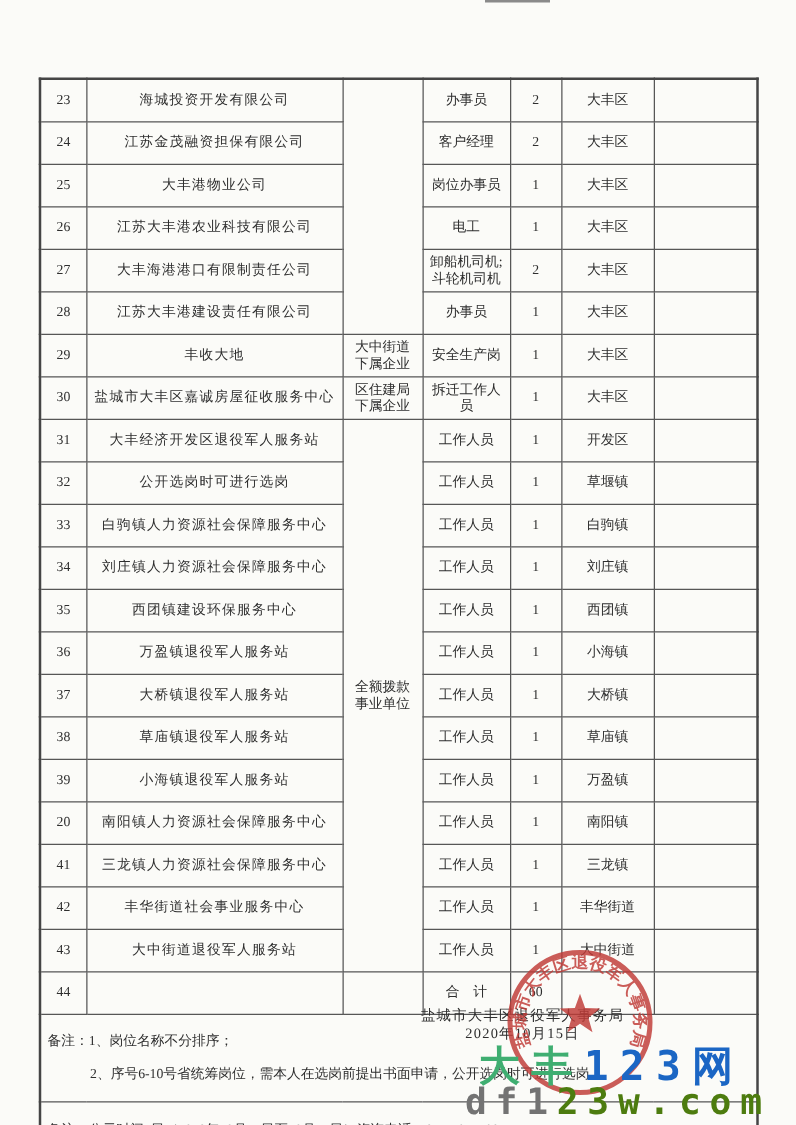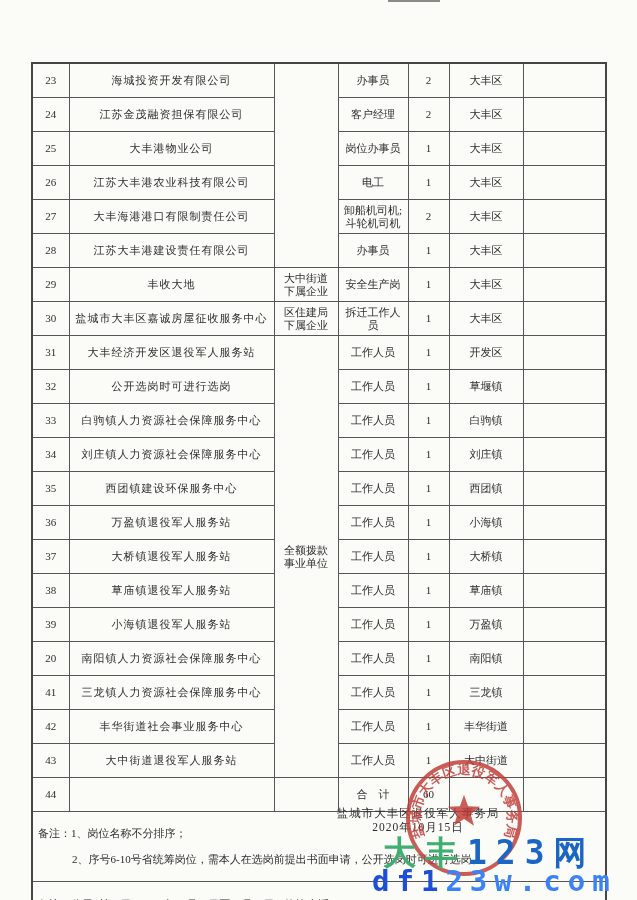--- a/index.html
+++ b/index.html
@@ -268,13 +268,13 @@
 <svg class="seal" viewBox="0 0 129 129">
   <circle cx="64" cy="64" r="56" fill="none" stroke="#c03a36" stroke-width="4"></circle>
   <polygon fill="#c03a36" points="64,41 68.1,52.3 80.2,52.8 70.7,60.2 74,71.8 64,65 54,71.8 57.3,60.2 47.8,52.8 59.9,52.3"></polygon>
   <path id="sealArc" d="M 24.1 82.6 A 44 44 0 1 1 103.9 82.6" fill="none"></path>
   <text font-size="13" fill="#c03a36" font-family="Liberation Serif, serif" font-weight="bold">
     <textPath href="#sealArc" startOffset="0" textLength="176" lengthAdjust="spacingAndGlyphs">盐城市大丰区退役军人事务局</textPath>
   </text>
 </svg>
 
 <div class="watermark wm1"><span id="wm1g" style="color: rgb(63, 174, 113);">大丰</span><span id="wm1b" style="color: rgb(27, 102, 196);">123网</span></div>
-<div class="watermark wm2"><span id="wm2g" style="color: #1d4ed8;">df1</span><span id="wm2b" style="color: #3b82f6;">23w.com</span></div>
+<div class="watermark wm2"><span id="wm2g" style="color: #737373;">df1</span><span id="wm2b" style="color: #4d7c0f;">23w.com</span></div>
 
 </body></html>

